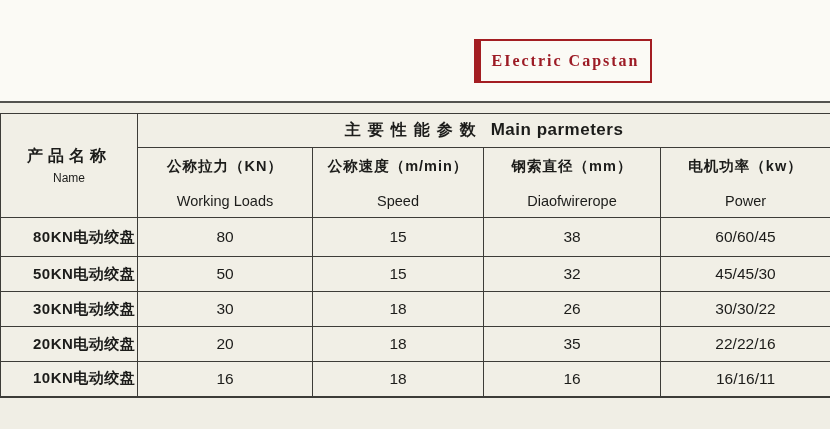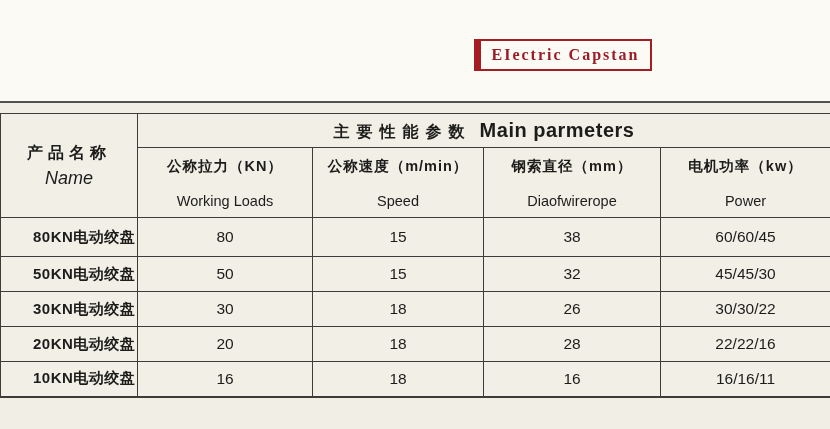--- a/index.html
+++ b/index.html
@@ -42,21 +42,21 @@
     letter-spacing: 6px;
     color: #ffffff;
     white-space: nowrap;
     text-shadow: 1px 1px 0 #7c1216;
     font-family: "Liberation Sans", "DejaVu Sans", sans-serif;
   }
   
   .capstan-box {
     position: absolute;
     left: 474px; top: 39px;
-    width: 178px; height: 32px;
+    width: 178px; height: 44px;
     border: 2px solid #a31d22;
     border-left-width: 7px;
     background: #fbfaf5;
     display: flex;
     align-items: center;
     justify-content: center;
   }
   .capstan-box .title-en {
     font-family: "Liberation Serif", "DejaVu Serif", serif;
     font-weight: bold;
@@ -97,32 +97,31 @@
   .row-data-first  { height: 39px; }
 
   .product-head .zh {
     display: block;
     font-size: 16px;
     font-weight: 600;
     letter-spacing: 5px;
   }
   .product-head .en {
     display: block;
-    font-size: 18px;
+    font-size: 12px;
     font-weight: 500;
     margin-top: 4px;
-    font-style: italic;
   }
   .span-head .zh {
     font-size: 16px;
     font-weight: 600;
     letter-spacing: 7px;
   }
   .span-head .en {
-    font-size: 20px;
+    font-size: 17px;
     font-weight: 600;
     letter-spacing: 0.5px;
     margin-left: 8px;
   }
   .col-head .zh {
     display: block;
     font-size: 14.5px;
     font-weight: 600;
     letter-spacing: 1px;
   }
@@ -212,21 +211,21 @@
         <td class="cell-name">30KN电动绞盘</td>
         <td class="cell-val">30</td>
         <td class="cell-val">18</td>
         <td class="cell-val">26</td>
         <td class="cell-val">30/30/22</td>
       </tr>
       <tr class="row-data">
         <td class="cell-name">20KN电动绞盘</td>
         <td class="cell-val">20</td>
         <td class="cell-val">18</td>
-        <td class="cell-val">28</td>
+        <td class="cell-val">35</td>
         <td class="cell-val">22/22/16</td>
       </tr>
       <tr class="row-data bottom-row">
         <td class="cell-name">10KN电动绞盘</td>
         <td class="cell-val">16</td>
         <td class="cell-val">18</td>
         <td class="cell-val">16</td>
         <td class="cell-val">16/16/11</td>
       </tr>
     </tbody>

